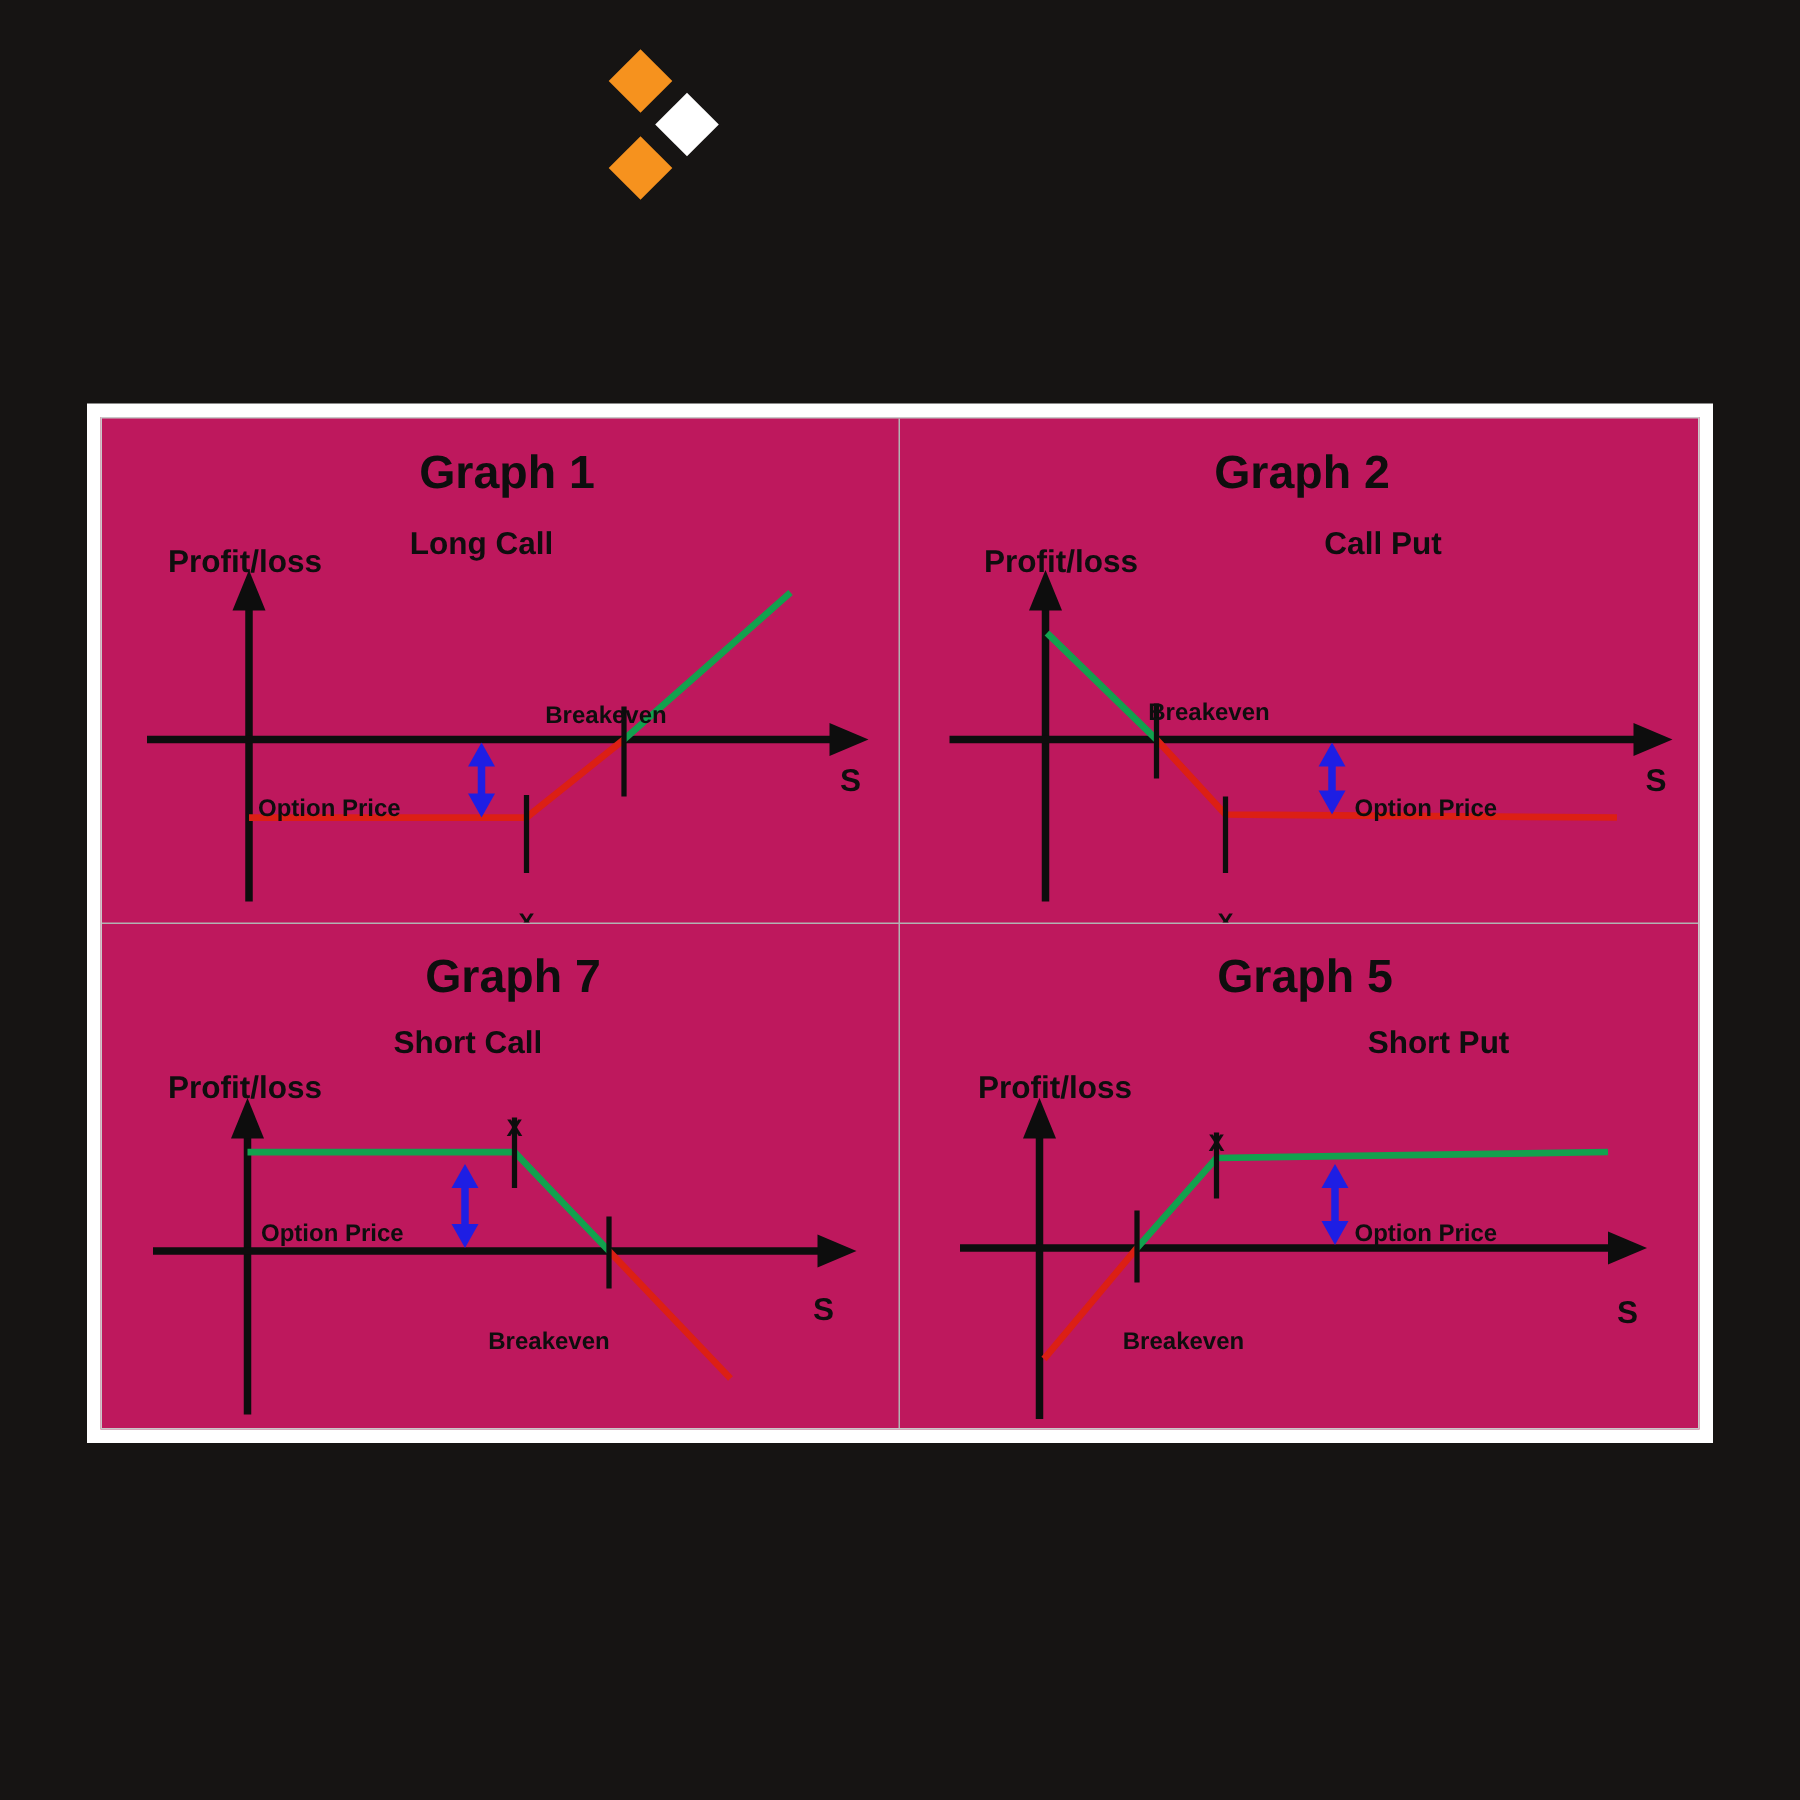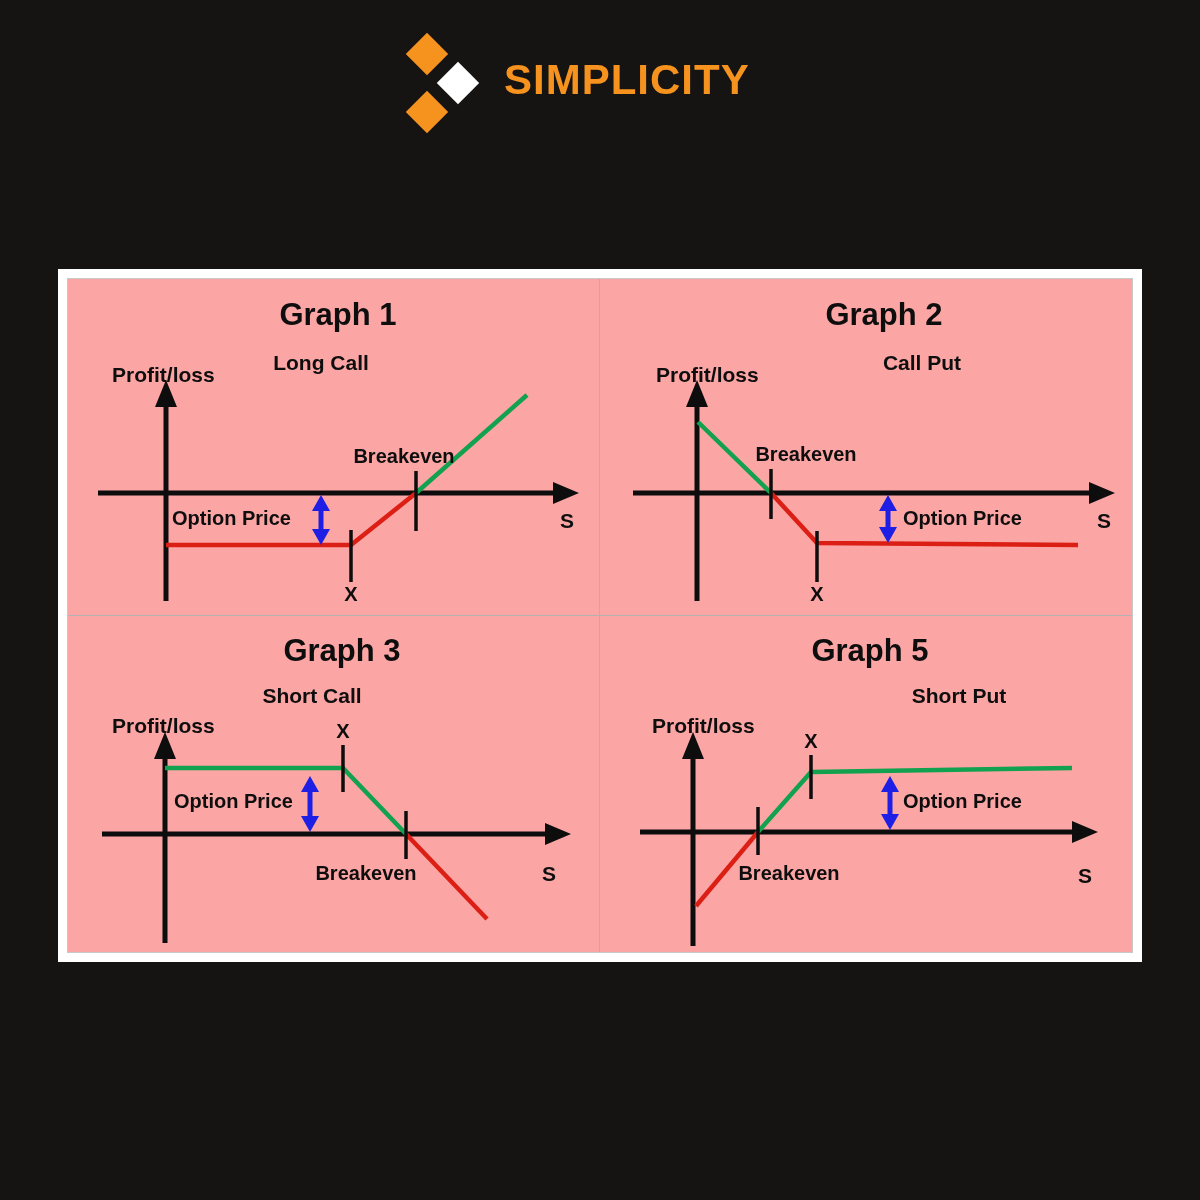--- a/index.html
+++ b/index.html
@@ -17,50 +17,49 @@
     position:absolute;left:504px;top:56px;
     font-size:42px;font-weight:700;letter-spacing:1px;color:#f6921e;
     white-space:nowrap;
   }
   
   .panel{position:absolute;left:58px;top:269px;width:1084px;height:693px;background:#ffffff;}
   .panel-inner{
     position:absolute;left:9px;top:9px;right:9px;bottom:9px;
     border:1px solid #c8c8c8;
     display:grid;grid-template-columns:1fr 1fr;grid-template-rows:1fr 1fr;
-    background:#fca5a5;
+    background:#be185d;
   }
   .quad{position:relative;overflow:hidden;}
   .q1{border-right:1px solid #b2b2b2;border-bottom:1px solid #b2b2b2;}
   .q2{border-bottom:1px solid #b2b2b2;}
   .q3{border-right:1px solid #b2b2b2;}
   .quad svg{position:absolute;left:0;top:0;width:532px;height:336px;}
   
   .axis{stroke:#0d0d0d;stroke-width:5;fill:none;stroke-linecap:butt;}
   .axhead{fill:#0d0d0d;stroke:none;}
   .loss{stroke:#dc1f14;stroke-width:4.5;fill:none;stroke-linejoin:round;}
   .profit{stroke:#12a14e;stroke-width:4.5;fill:none;stroke-linejoin:round;}
   .tick{stroke:#0d0d0d;stroke-width:3.5;}
   .oparrow{stroke:#1e1ee4;stroke-width:5;}
   .ophead{fill:#1e1ee4;stroke:none;}
   
   .lbl{position:absolute;font-weight:700;color:#0e0e0e;white-space:nowrap;line-height:1.1;}
   .g-title{font-size:31px;}
   .g-sub{font-size:21px;}
-  .g-small{font-size:20px;}
+  .g-small{font-size:16px;margin-top:24px;}
   .ctr{transform:translateX(-50%);}
 </style>
 </head>
 <body>
 
 <div class="logo">
   <div class="diamond d-orange" style="left:412px;top:39px;"></div>
   <div class="diamond d-white" style="left:443px;top:68px;"></div>
   <div class="diamond d-orange" style="left:412px;top:97px;"></div>
-  <span class="logo-text">SIMPLICITY</span>
 </div>
 
 <div class="panel">
   <div class="panel-inner">
 
     <div class="quad q1">
       <svg viewBox="0 0 532 336">
         <line class="axis" x1="98" y1="122" x2="98" y2="322"></line>
         <polygon class="axhead" points="98,101 87,128 109,128"></polygon>
         <line class="axis" x1="30" y1="214" x2="490" y2="214"></line>
@@ -89,21 +88,21 @@
         <line class="axis" x1="33" y1="214" x2="494" y2="214"></line>
         <polygon class="axhead" points="515,214 489,203 489,225"></polygon>
         <polyline class="profit" points="98,143 171,214"></polyline>
         <polyline class="loss" points="171,214 217,264 478,266"></polyline>
         <line class="tick" x1="171" y1="190" x2="171" y2="240"></line>
         <line class="tick" x1="217" y1="252" x2="217" y2="303"></line>
         <line class="oparrow" x1="288" y1="229" x2="288" y2="251"></line>
         <polygon class="ophead" points="288,216 279,232 297,232"></polygon>
         <polygon class="ophead" points="288,264 279,248 297,248"></polygon>
       </svg>
-      <div class="lbl g-title ctr" style="left:284px;top:19px;">Graph 2</div>
+      <div class="lbl g-title ctr" style="left:268px;top:19px;">Graph 2</div>
       <div class="lbl g-sub ctr" style="left:322px;top:72px;">Call Put</div>
       <div class="lbl g-sub" style="left:56px;top:84px;">Profit/loss</div>
       <div class="lbl g-sub" style="left:497px;top:230px;">S</div>
       <div class="lbl g-small ctr" style="left:206px;top:164px;">Breakeven</div>
       <div class="lbl g-small" style="left:303px;top:228px;">Option Price</div>
       <div class="lbl g-small ctr" style="left:217px;top:304px;">X</div>
     </div>
 
     <div class="quad q3">
       <svg viewBox="0 0 532 336">
@@ -112,21 +111,21 @@
         <line class="axis" x1="34" y1="218" x2="478" y2="218"></line>
         <polygon class="axhead" points="503,218 477,207 477,229"></polygon>
         <polyline class="profit" points="97,152 275,152 338,218"></polyline>
         <polyline class="loss" points="338,218 419,303"></polyline>
         <line class="tick" x1="275" y1="129" x2="275" y2="176"></line>
         <line class="tick" x1="338" y1="195" x2="338" y2="243"></line>
         <line class="oparrow" x1="242" y1="172" x2="242" y2="203"></line>
         <polygon class="ophead" points="242,160 233,176 251,176"></polygon>
         <polygon class="ophead" points="242,216 233,200 251,200"></polygon>
       </svg>
-      <div class="lbl g-title ctr" style="left:274px;top:18px;">Graph 3</div>
+      <div class="lbl g-title ctr" style="left:274px;top:18px;">Graph 7</div>
       <div class="lbl g-sub ctr" style="left:244px;top:68px;">Short Call</div>
       <div class="lbl g-sub" style="left:44px;top:98px;">Profit/loss</div>
       <div class="lbl g-sub" style="left:474px;top:246px;">S</div>
       <div class="lbl g-small ctr" style="left:298px;top:246px;">Breakeven</div>
       <div class="lbl g-small" style="left:106px;top:174px;">Option Price</div>
       <div class="lbl g-small ctr" style="left:275px;top:104px;">X</div>
     </div>
 
     <div class="quad q4">
       <svg viewBox="0 0 532 336">

